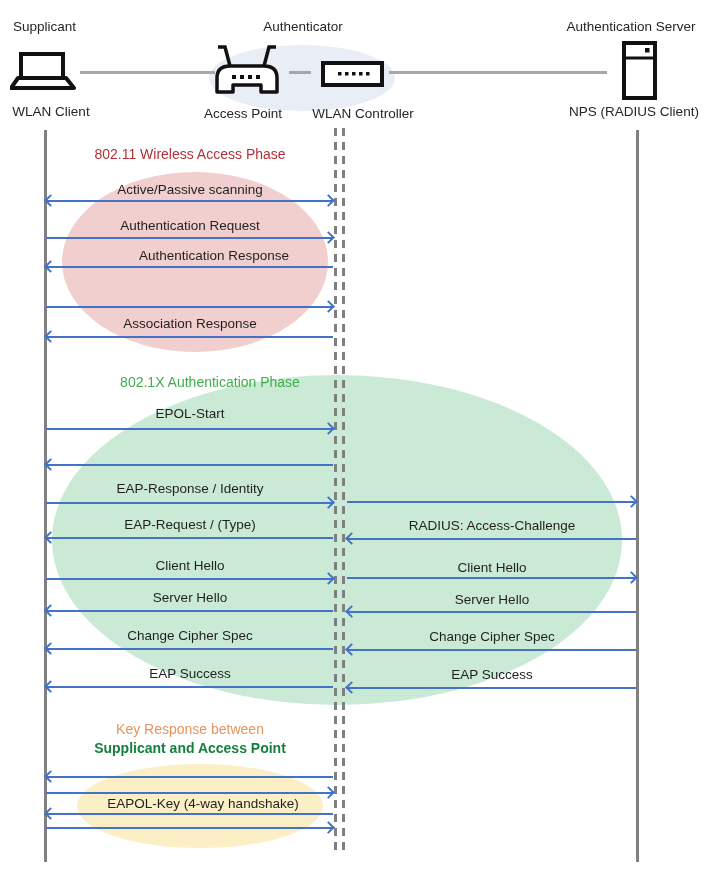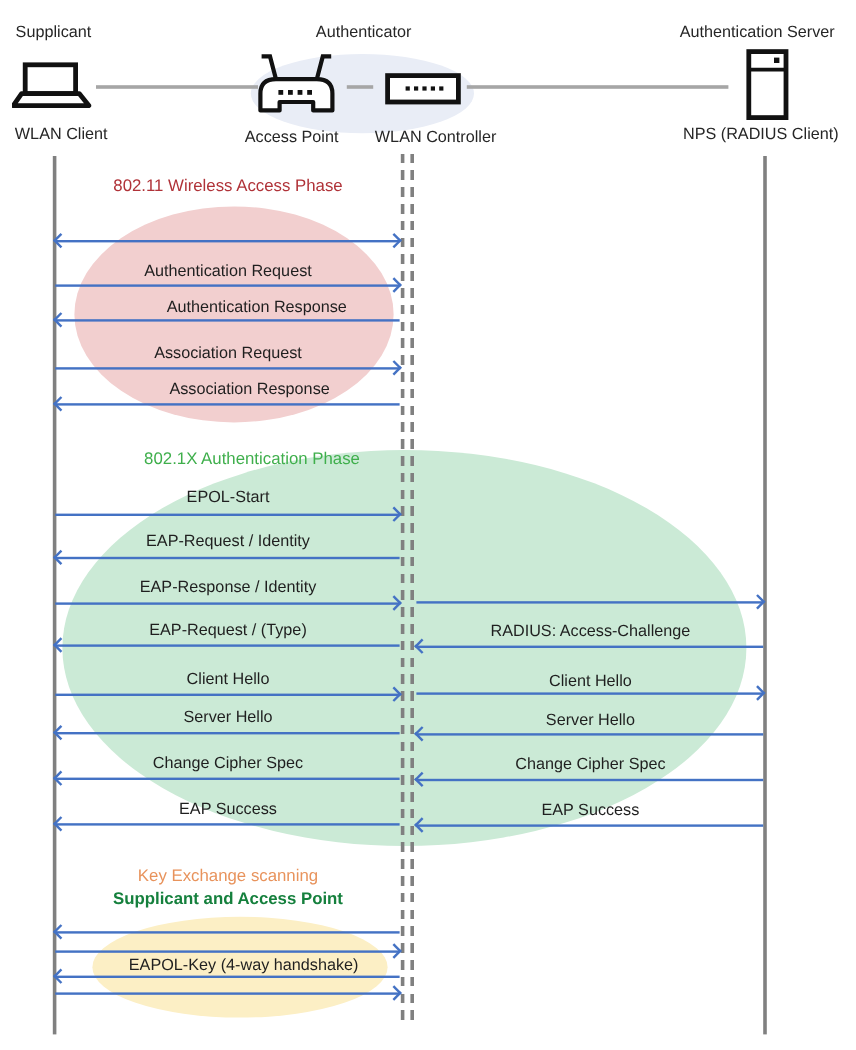--- a/index.html
+++ b/index.html
@@ -94,40 +94,39 @@
   <div class="node-label" style="left:308px; top:106px; width:110px;">WLAN Controller</div>
   <div class="node-label" style="left:559px; top:104px; width:150px;">NPS (RADIUS Client)</div>
 
   <div class="lifeline" style="left:43.5px; top:130px; height:732px;"></div>
   <div class="lifeline dashed" style="left:333.5px; top:128px; height:724px;"></div>
   <div class="lifeline dashed" style="left:341.5px; top:128px; height:724px;"></div>
   <div class="lifeline" style="left:635.5px; top:130px; height:732px;"></div>
 
   <div class="phase-title lblL" style="top:146px; color:#B03238;">802.11 Wireless Access Phase</div>
 
+  <div class="msg-label lblL" style="top:182px;">Active/Passive scanning</div>
   <div class="arrow colL head-l head-r" style="top:200px;"></div>
 
   <div class="msg-label lblL" style="top:218px;">Authentication Request</div>
   <div class="arrow colL head-r" style="top:237px;"></div>
 
   <div class="msg-label lblL" style="top:248px;padding-left:24px;">Authentication Response</div>
   <div class="arrow colL head-l" style="top:266px;"></div>
 
-  <div class="msg-label lblL" style="top:286px;">Association Request</div>
   <div class="arrow colL head-r" style="top:306px;"></div>
 
-  <div class="msg-label lblL" style="top:316px;padding-left:18px;">Association Response</div>
+  <div class="msg-label lblL" style="top:316px;">Association Response</div>
   <div class="arrow colL head-l" style="top:336px;"></div>
 
   <div class="phase-title" style="left:65px; top:374px; width:290px; color:#3FAF4C;">802.1X Authentication Phase</div>
 
   <div class="msg-label lblL" style="top:406px;">EPOL-Start</div>
   <div class="arrow colL head-r" style="top:428px;"></div>
 
-  <div class="msg-label lblL" style="top:443px;">EAP-Request / Identity</div>
   <div class="arrow colL head-l" style="top:464px;"></div>
 
   <div class="msg-label lblL" style="top:481px;">EAP-Response / Identity</div>
   <div class="arrow colL head-r" style="top:502px;"></div>
   <div class="arrow colR head-r" style="top:501px;"></div>
 
   <div class="msg-label lblL" style="top:517px;">EAP-Request / (Type)</div>
   <div class="arrow colL head-l" style="top:537px;"></div>
   <div class="msg-label lblR" style="top:518px;">RADIUS: Access-Challenge</div>
   <div class="arrow colR head-l" style="top:538px;"></div>
@@ -145,21 +144,21 @@
   <div class="msg-label lblL" style="top:628px;">Change Cipher Spec</div>
   <div class="arrow colL head-l" style="top:648px;"></div>
   <div class="msg-label lblR" style="top:629px;">Change Cipher Spec</div>
   <div class="arrow colR head-l" style="top:649px;"></div>
 
   <div class="msg-label lblL" style="top:666px;">EAP Success</div>
   <div class="arrow colL head-l" style="top:686px;"></div>
   <div class="msg-label lblR" style="top:667px;">EAP Success</div>
   <div class="arrow colR head-l" style="top:687px;"></div>
 
-  <div class="phase-title lblL" style="top:721px; color:#E8935C;">Key Exchange scanning</div>
+  <div class="phase-title lblL" style="top:721px; color:#E8935C;">Key Response between</div>
   <div class="phase-title lblL" style="top:740px; color:#15803d;font-weight:bold;">Supplicant and Access Point</div>
 
   <div class="arrow colL head-l" style="top:776px;"></div>
   <div class="arrow colL head-r" style="top:792px;"></div>
   <div class="msg-label" style="left:58px; top:796px; width:290px;">EAPOL-Key (4-way handshake)</div>
   <div class="arrow colL head-l" style="top:813px;"></div>
   <div class="arrow colL head-r" style="top:827px;"></div>
 
 </div>
 

